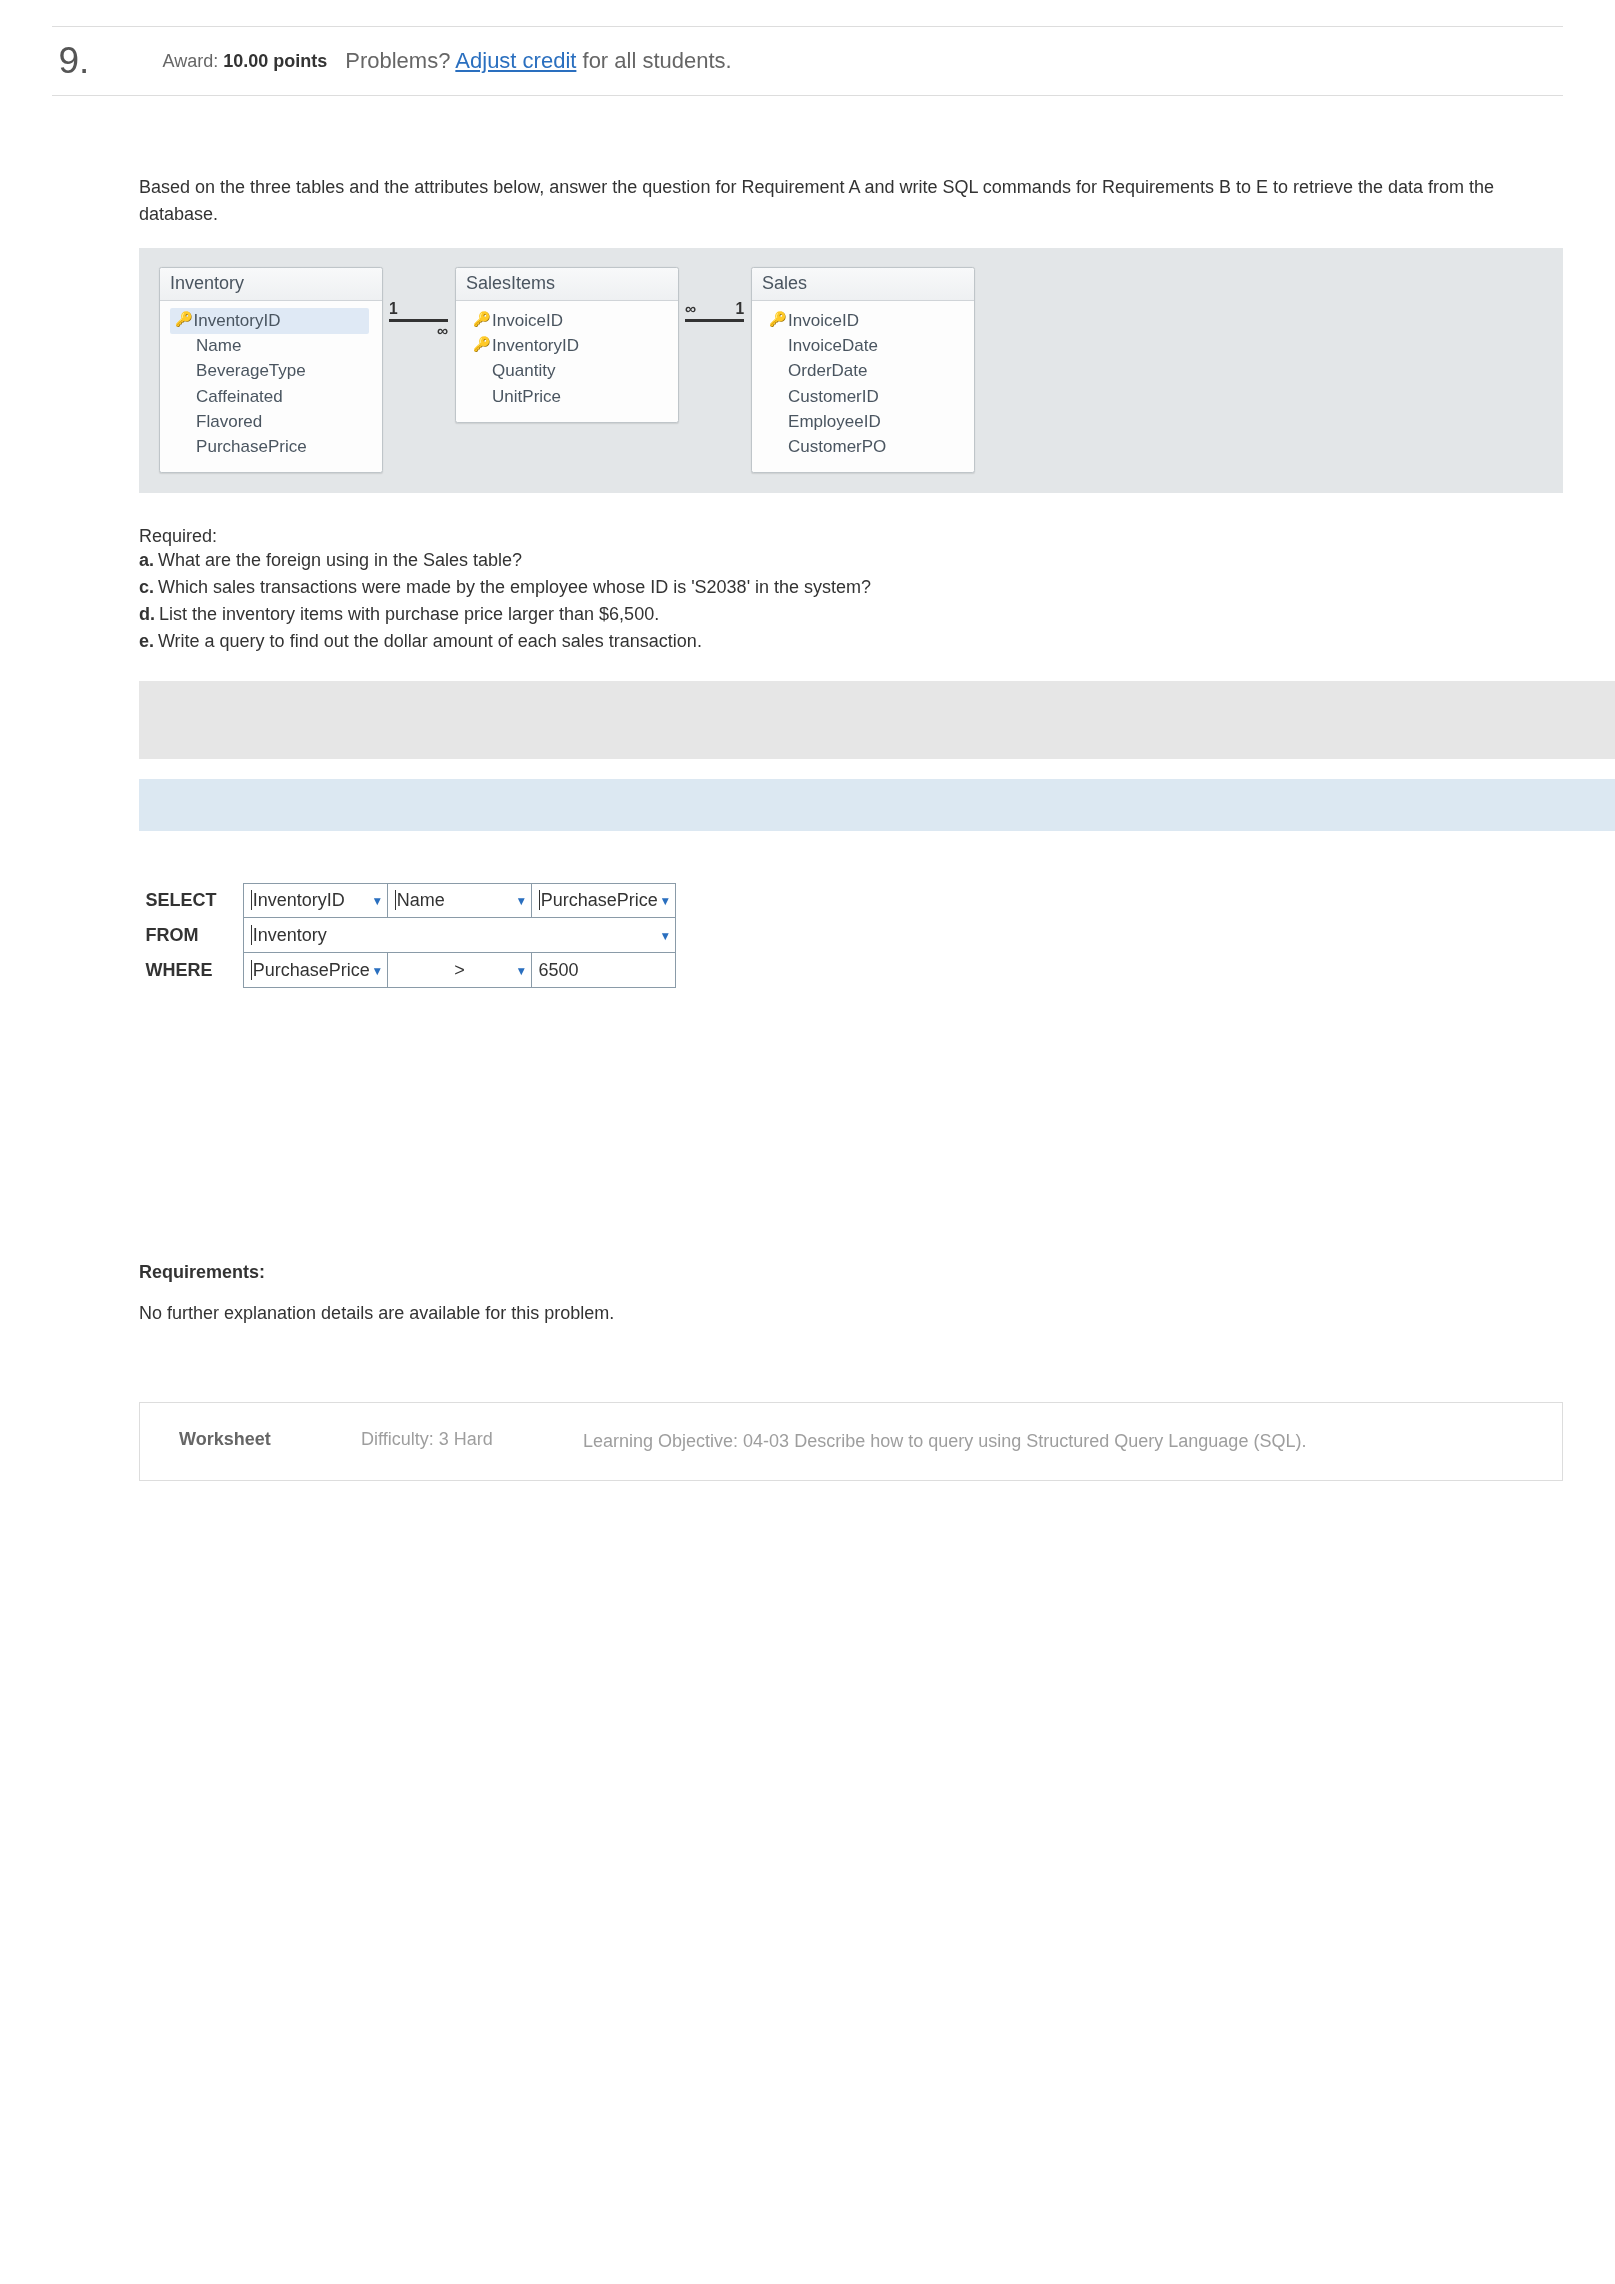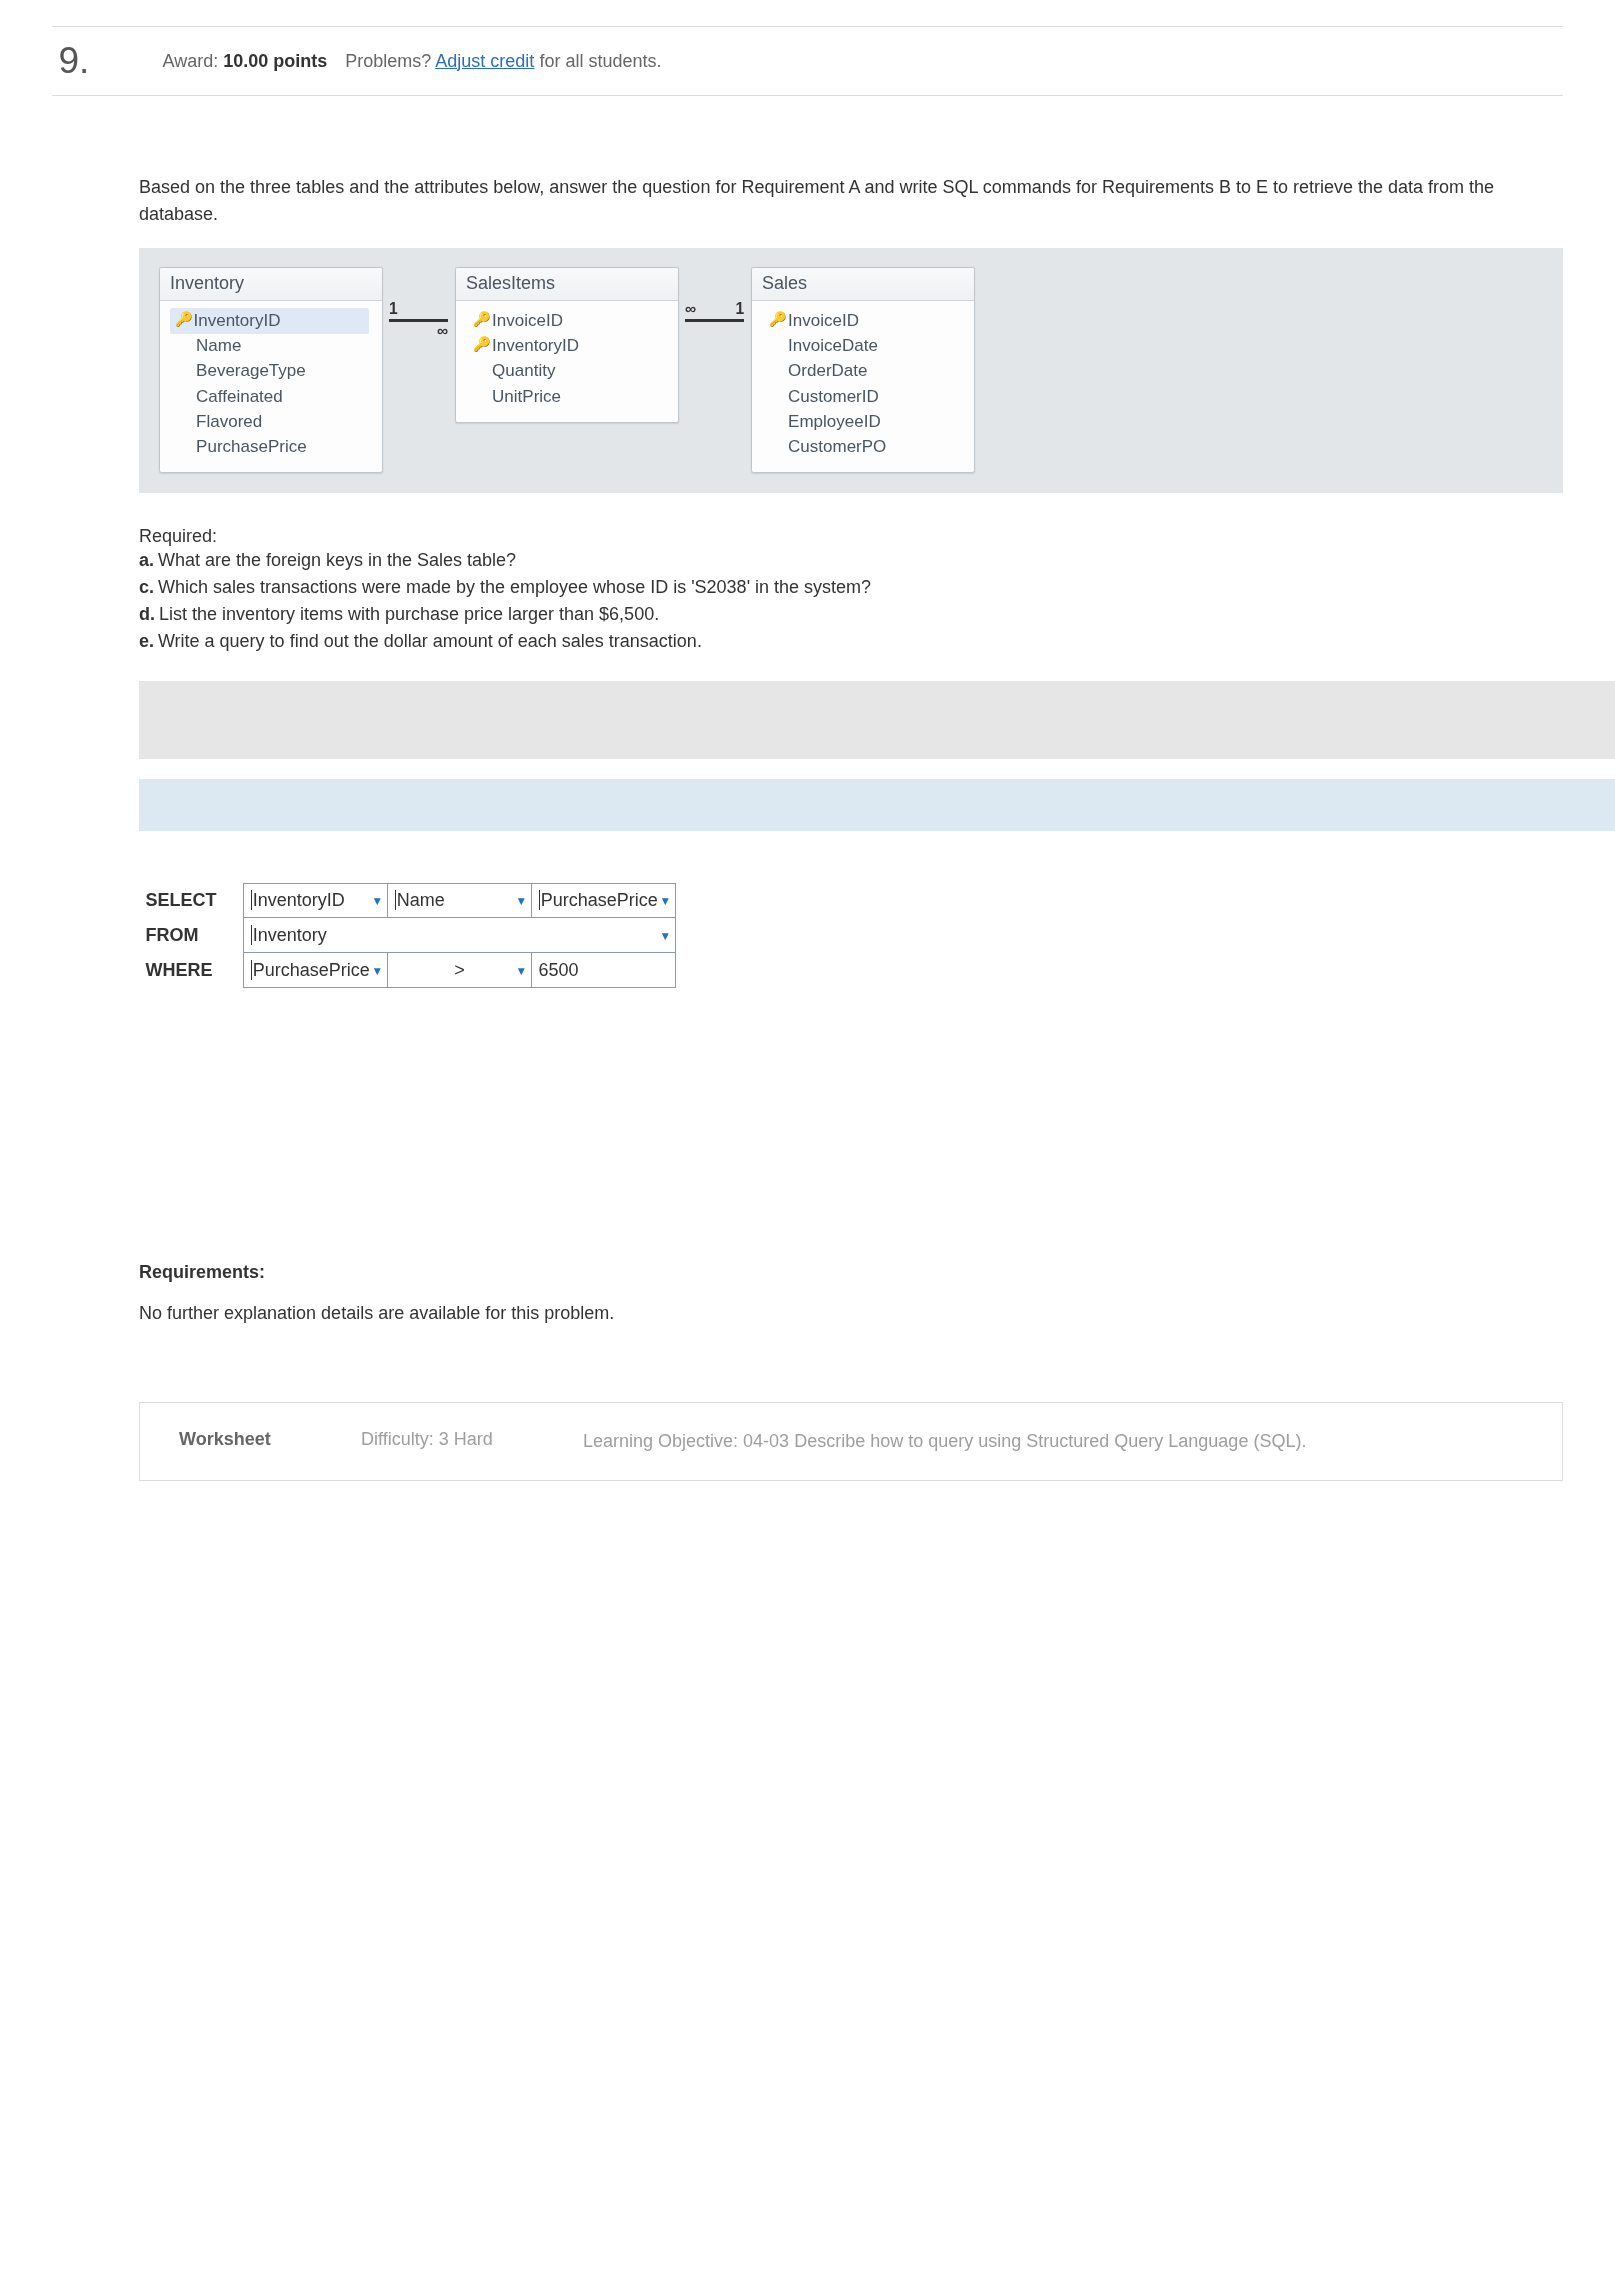--- a/index.html
+++ b/index.html
@@ -25,21 +25,21 @@
     width: 104px;
     padding-left: 6.5px;
   }
   .award {
     font-size: 18px;
     color: #666;
     margin-right: 18px;
   }
   .award b { color: #333; }
   .problems {
-    font-size: 18px;
+    font-size: 22px;
     color: #666;
   }
   .problems a {
     color: #2a6fbf;
     text-decoration: underline;
   }
   .content {
     margin-left: 87px;
   }
   .prompt {
@@ -273,21 +273,21 @@
           <div class="attr">CustomerID</div>
           <div class="attr">EmployeeID</div>
           <div class="attr">CustomerPO</div>
         </div>
       </div>
     </div>
   </div>
 
   <div class="req-title">Required:</div>
   <div class="req-list">
-    <div><b>a.</b><span>What are the foreign keys in the Sales table?</span></div>
+    <div><b>a.</b><span>What are the foreign using in the Sales table?</span></div>
     <div><b>c.</b><span>Which sales transactions were made by the employee whose ID is 'S2038' in the system?</span></div>
     <div><b>d.</b><span>List the inventory items with purchase price larger than $6,500.</span></div>
     <div><b>e.</b><span>Write a query to find out the dollar amount of each sales transaction.</span></div>
   </div>
 
   <div class="gray-block"></div>
   <div class="blue-block"></div>
 
   <table class="sql-table">
     <tbody>

